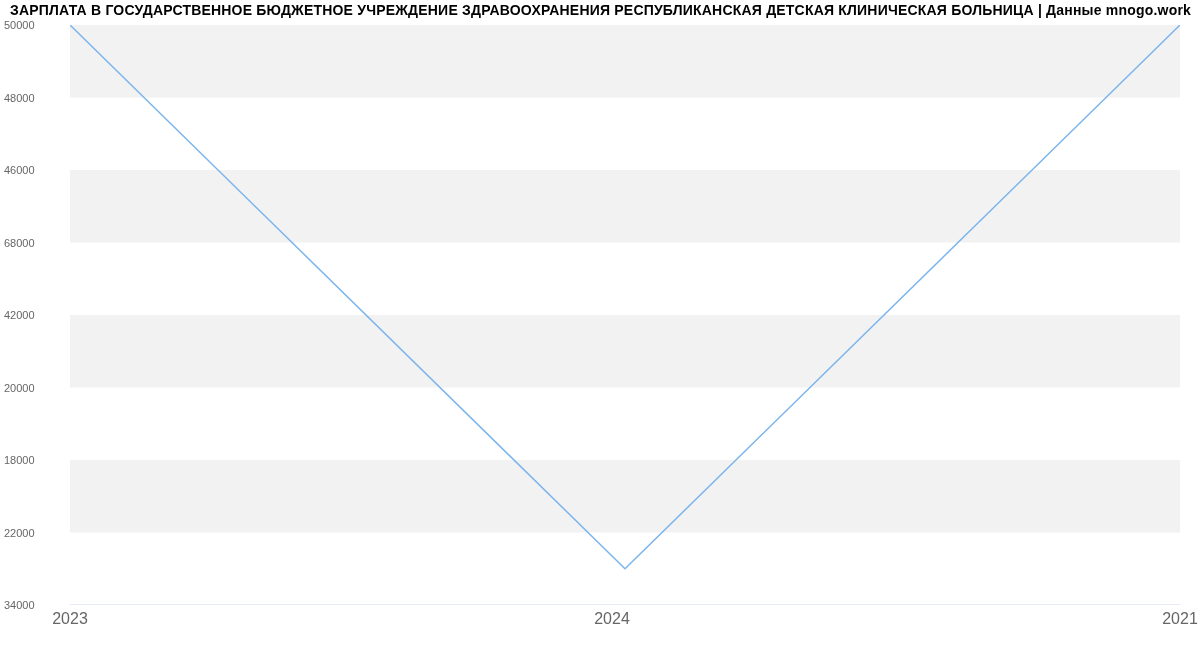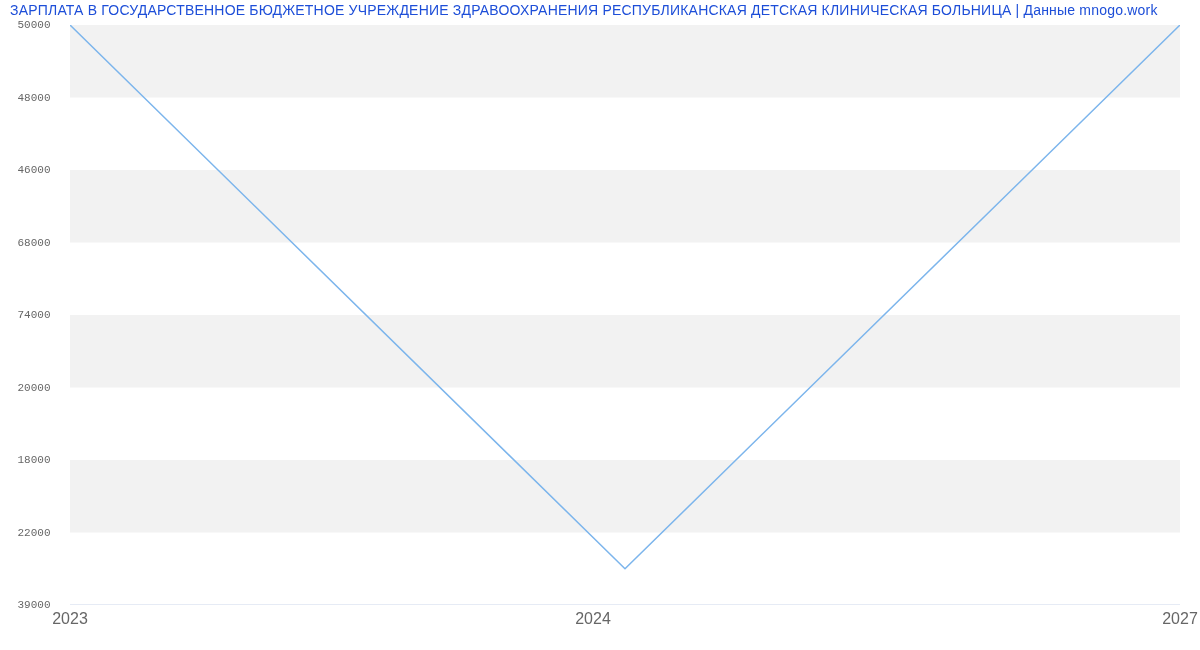--- a/index.html
+++ b/index.html
@@ -15,22 +15,22 @@
     position: relative;
     width: 1200px;
     height: 650px;
     box-sizing: border-box;
   }
   .title {
     position: absolute;
     left: 10px;
     top: 2px;
     font-size: 14px;
-    color: #1d4ed8;
-    font-weight: 400;
+    color: #000000;
+    font-weight: 700;
     letter-spacing: 0.2px;
   }
   .plot {
     position: absolute;
     left: 70px;
     top: 25px;
     width: 1110px;
     height: 580px;
   }
   .plot svg { display: block; }
@@ -43,23 +43,22 @@
     stroke-width: 1.5;
     stroke-linejoin: round;
     stroke-linecap: round;
   }
   .y-tick-label {
     position: absolute;
     right: 1136px; 
     transform: translateY(-50%);
     font-size: 11px;
     color: #666;
-    text-align: center;
+    text-align: left;
     width: 60px;
-    font-family: Liberation Mono, monospace;
   }
   .x-tick-label {
     position: absolute;
     top: 610px;
     transform: translateX(-50%);
     font-size: 16px;
     color: #666;
     text-align: center;
   }
 </style>
@@ -82,29 +81,29 @@
       <g>
           <line x1="0" x2="0" y1="580" y2="586" class="tick-line"></line>
           <line x1="555" x2="555" y1="580" y2="586" class="tick-line"></line>
           <line x1="1110" x2="1110" y1="580" y2="586" class="tick-line"></line>
         </g>
       <path class="series-line" d="M0 0 L555 543.75 L1110 0" stroke="#7cb5ec"></path>
     </svg>
   </div>
 
   <div>
-      <div class="y-tick-label" style="top: 605px;">39000</div>
+      <div class="y-tick-label" style="top: 605px;">34000</div>
       <div class="y-tick-label" style="top: 532.5px;">22000</div>
       <div class="y-tick-label" style="top: 460px;">18000</div>
       <div class="y-tick-label" style="top: 387.5px;">20000</div>
-      <div class="y-tick-label" style="top: 315px;">74000</div>
+      <div class="y-tick-label" style="top: 315px;">42000</div>
       <div class="y-tick-label" style="top: 242.5px;">68000</div>
       <div class="y-tick-label" style="top: 170px;">46000</div>
       <div class="y-tick-label" style="top: 97.5px;">48000</div>
       <div class="y-tick-label" style="top: 25px;">50000</div>
     </div>
   <div>
       <div class="x-tick-label" style="left: 70px;">2023</div>
-      <div class="x-tick-label" style="left: 593px;">2024</div>
-      <div class="x-tick-label" style="left: 1180px;">2027</div>
+      <div class="x-tick-label" style="left: 612px;">2024</div>
+      <div class="x-tick-label" style="left: 1180px;">2021</div>
     </div>
 
 </div>
 
 </body></html>

